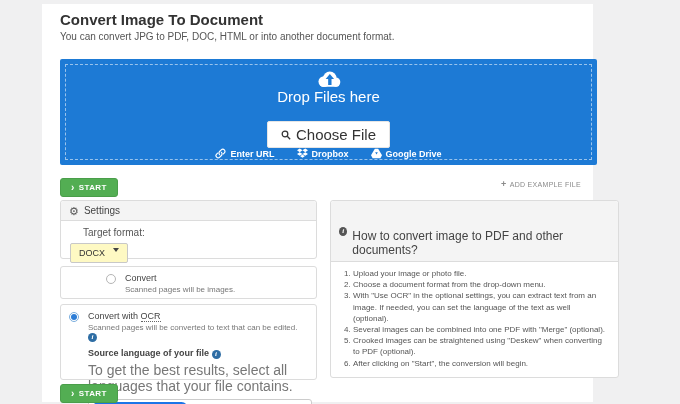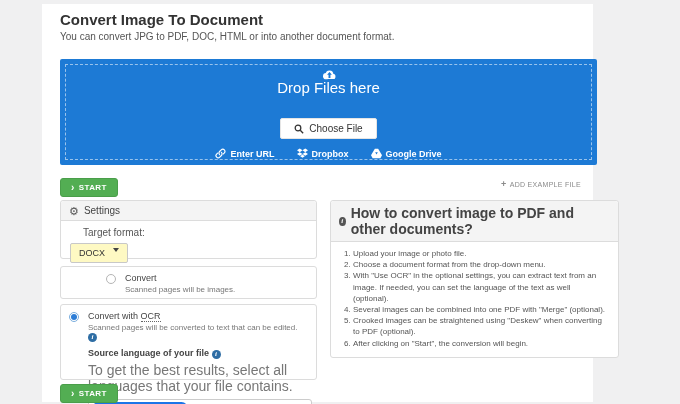--- a/index.html
+++ b/index.html
@@ -24,25 +24,25 @@
     background:#1d7ad5; border-radius:2px;
   }
   .dz-inner {
     position:absolute; left:5px; top:5px; right:5px; bottom:5px;
     border:1px dashed rgba(255,255,255,.55);
     display:flex; flex-direction:column; align-items:center;
   }
   .dz-cloud { margin-top:4px; }
   .dz-label { color:#fff; font-size:15px; margin-top:-2px; }
   .choose-file {
-    margin-top:22px; background:#fff; border:1px solid #e5e5e5; border-radius:2px;
-    font-family:"Liberation Sans",sans-serif; font-size:10px; color:#333;
+    margin-top:16px; background:#fff; border:1px solid #e5e5e5; border-radius:2px;
+    font-family:"Liberation Sans",sans-serif; font-size:15px; color:#333;
     padding:4px 13px; display:flex; align-items:center; gap:5px; cursor:pointer;
   }
-  .dz-links { display:flex; gap:22px; margin-top:9px; }
+  .dz-links { display:flex; gap:22px; }
   .dz-link { color:#fff; font-size:9px; font-weight:bold; text-decoration:none; display:flex; align-items:center; gap:4px; cursor:pointer; }
 
   
   .start-btn {
     position:absolute; left:18px; background:#53ae53; border:1px solid #4a9e4a;
     border-radius:3px; color:#fff; font-family:"Liberation Sans",sans-serif;
     font-size:8px; font-weight:bold; letter-spacing:.4px;
     padding:4px 10px; display:flex; align-items:center; gap:4px; cursor:pointer;
   }
   .start-btn .chev { font-size:10px; line-height:6px; font-weight:bold; }
@@ -107,21 +107,21 @@
     cursor:pointer; background:#fff;
   }
   .tag {
     background:#1b74e8; color:#fff; border-radius:9px; font-size:8px;
     padding:2px 8px; display:inline-flex; align-items:center; gap:5px;
   }
   .tag-x { font-size:8px; font-weight:bold; cursor:pointer; }
 
   
   .howto-panel { left:288px; top:196px; width:289px; }
-  .howto-title { font-weight:bold; font-size:14px; color:#444; }
+  .howto-title { font-weight:normal; font-size:12px; color:#444;margin-top:24px; }
   .howto-body { padding:6px 10px 8px 10px; }
   .howto-body ol { margin:0; padding-left:12px; }
   .howto-body li { font-size:8px; color:#555; line-height:1.4; }
 </style>
 </head>
 <body>
 
 <div class="content">
 
   <div class="page-title">Convert Image To Document</div>

